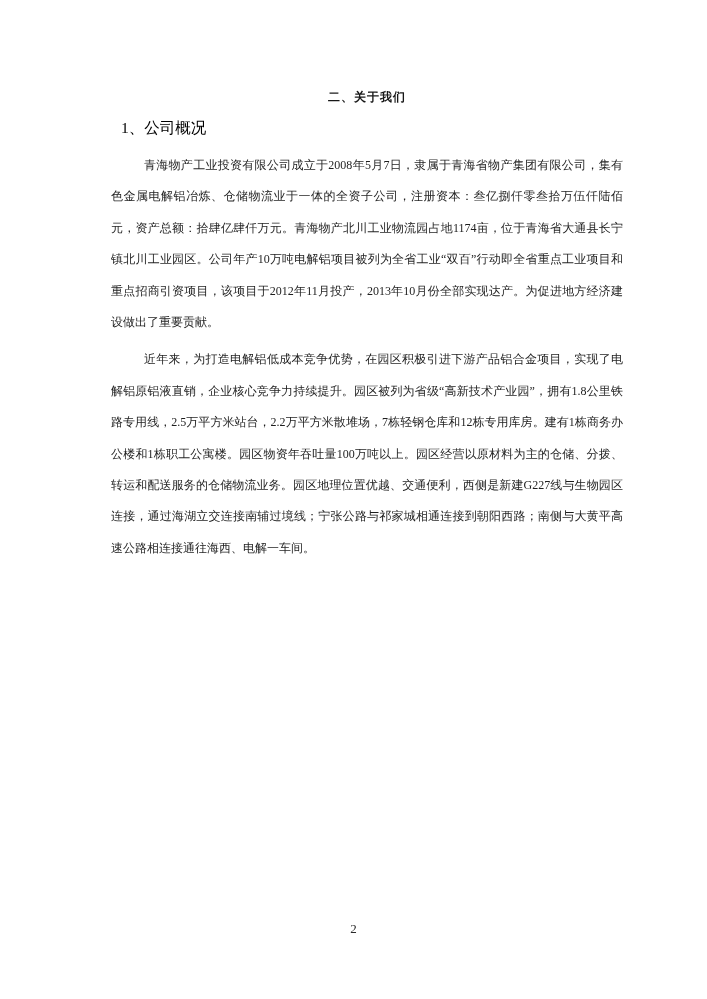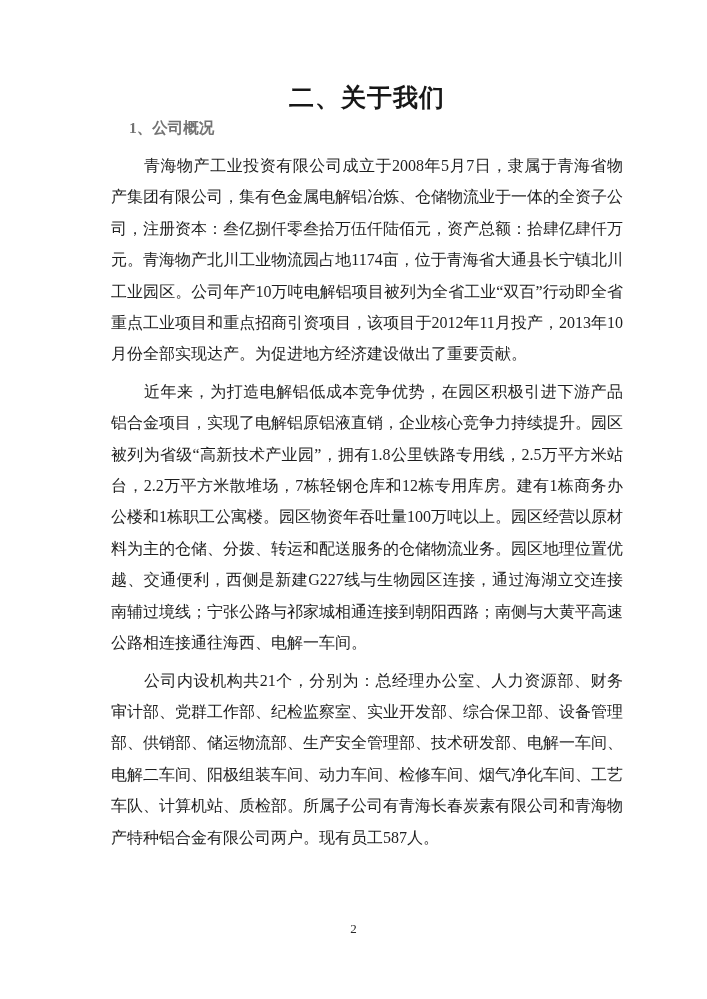--- a/index.html
+++ b/index.html
@@ -19,35 +19,35 @@
   .content {
     position: absolute;
     left: 111px;
     top: 84px;
     width: 512px;
   }
   .doc-title {
     margin: 0;
     font-family: "Liberation Sans", "DejaVu Sans", sans-serif;
     font-weight: 700;
-    font-size: 25px;
+    font-size: 12px;
     line-height: 26px;
     text-align: center;
     letter-spacing: 1px;
     color: #171717;
   }
   .section-heading {
-    margin: 8px 0 0 18px;
-    font-weight: 700;
+    margin: 8px 0 0 10px;
+    font-weight: 400;
     font-size: 15.5px;
     line-height: 20px;
-    color: #737373;
+    color: #000000;
   }
   .para {
-    font-size: 16px;
+    font-size: 12px;
     line-height: 31.4px;
     text-align: justify;
     text-justify: inter-character;
     text-indent: 33px;
     margin: 6px 0 0 0;
     word-break: break-all;
   }
   .para.first {
     margin-top: 12px;
   }
@@ -63,16 +63,15 @@
 </style>
 </head>
 <body>
 
 <div class="page">
   <div class="content">
     <h1 class="doc-title">二、关于我们</h1>
     <h2 class="section-heading">1、公司概况</h2>
     <p class="para first">青海物产工业投资有限公司成立于2008年5月7日，隶属于青海省物产集团有限公司，集有色金属电解铝冶炼、仓储物流业于一体的全资子公司，注册资本：叁亿捌仟零叁拾万伍仟陆佰元，资产总额：拾肆亿肆仟万元。青海物产北川工业物流园占地1174亩，位于青海省大通县长宁镇北川工业园区。公司年产10万吨电解铝项目被列为全省工业“双百”行动即全省重点工业项目和重点招商引资项目，该项目于2012年11月投产，2013年10月份全部实现达产。为促进地方经济建设做出了重要贡献。</p>
     <p class="para">近年来，为打造电解铝低成本竞争优势，在园区积极引进下游产品铝合金项目，实现了电解铝原铝液直销，企业核心竞争力持续提升。园区被列为省级“高新技术产业园”，拥有1.8公里铁路专用线，2.5万平方米站台，2.2万平方米散堆场，7栋轻钢仓库和12栋专用库房。建有1栋商务办公楼和1栋职工公寓楼。园区物资年吞吐量100万吨以上。园区经营以原材料为主的仓储、分拨、转运和配送服务的仓储物流业务。园区地理位置优越、交通便利，西侧是新建G227线与生物园区连接，通过海湖立交连接南辅过境线；宁张公路与祁家城相通连接到朝阳西路；南侧与大黄平高速公路相连接通往海西、电解一车间。</p>
-    <p class="para">公司内设机构共21个，分别为：总经理办公室、人力资源部、财务审计部、党群工作部、纪检监察室、实业开发部、综合保卫部、设备管理部、供销部、储运物流部、生产安全管理部、技术研发部、电解一车间、电解二车间、阳极组装车间、动力车间、检修车间、烟气净化车间、工艺车队、计算机站、质检部。所属子公司有青海长春炭素有限公司和青海物产特种铝合金有限公司两户。现有员工587人。</p>
   </div>
   <div class="page-number">2</div>
 </div>
 
 </body></html>

